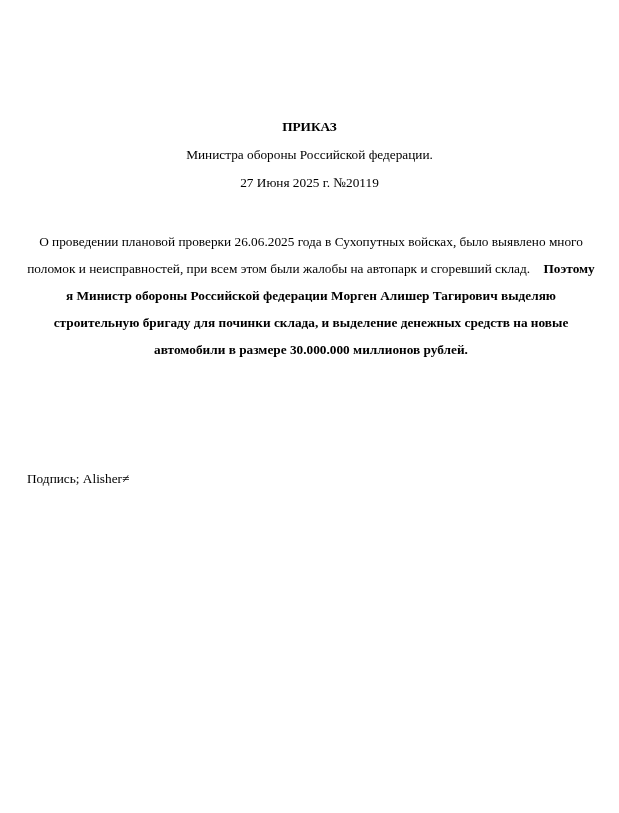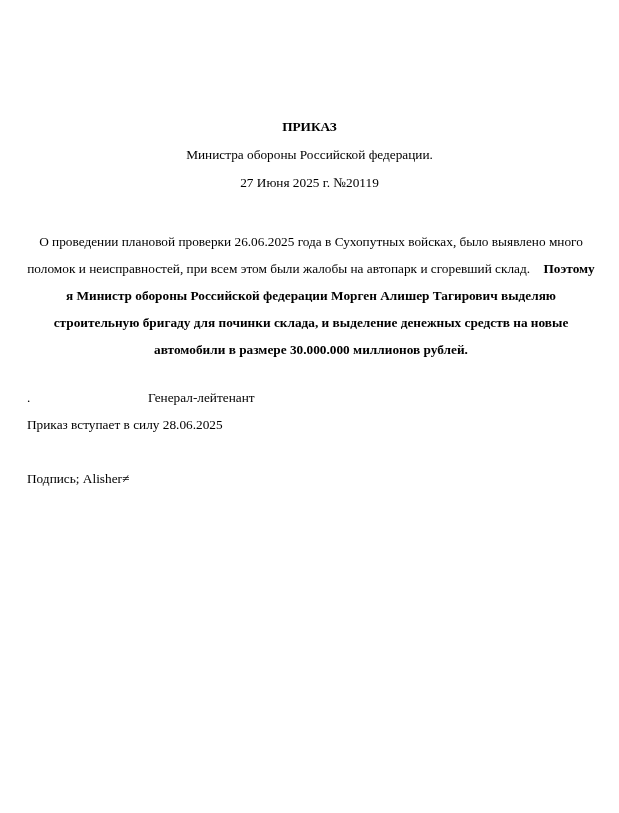--- a/index.html
+++ b/index.html
@@ -60,16 +60,14 @@
 </head>
 <body>
 
 <div class="page">
   <div class="center title">ПРИКАЗ</div>
   <div class="center subtitle">Министра обороны Российской федерации.</div>
   <div class="center date-line">27 Июня 2025 г. №20119</div>
 
   <div class="body-para"><span>О проведении плановой проверки 26.06.2025 года в Сухопутных войсках, было выявлено много поломок и неисправностей, при всем этом были жалобы на автопарк и сгоревший склад.</span>&nbsp;&nbsp;&nbsp; <span class="bold">Поэтому я Министр обороны Российской федерации Морген Алишер Тагирович выделяю строительную бригаду для починки склада, и выделение денежных средств на новые автомобили в размере 30.000.000 миллионов рублей.</span></div>
 
-  <div class="line rank-line"><span class="dot">.</span><span>Генерал-лейтенант</span></div>
-  <div class="line effective">Приказ вступает в силу 28.06.2025</div>
   <div class="line signature">Подпись; Alisher≠</div>
 </div>
 
 </body></html>

